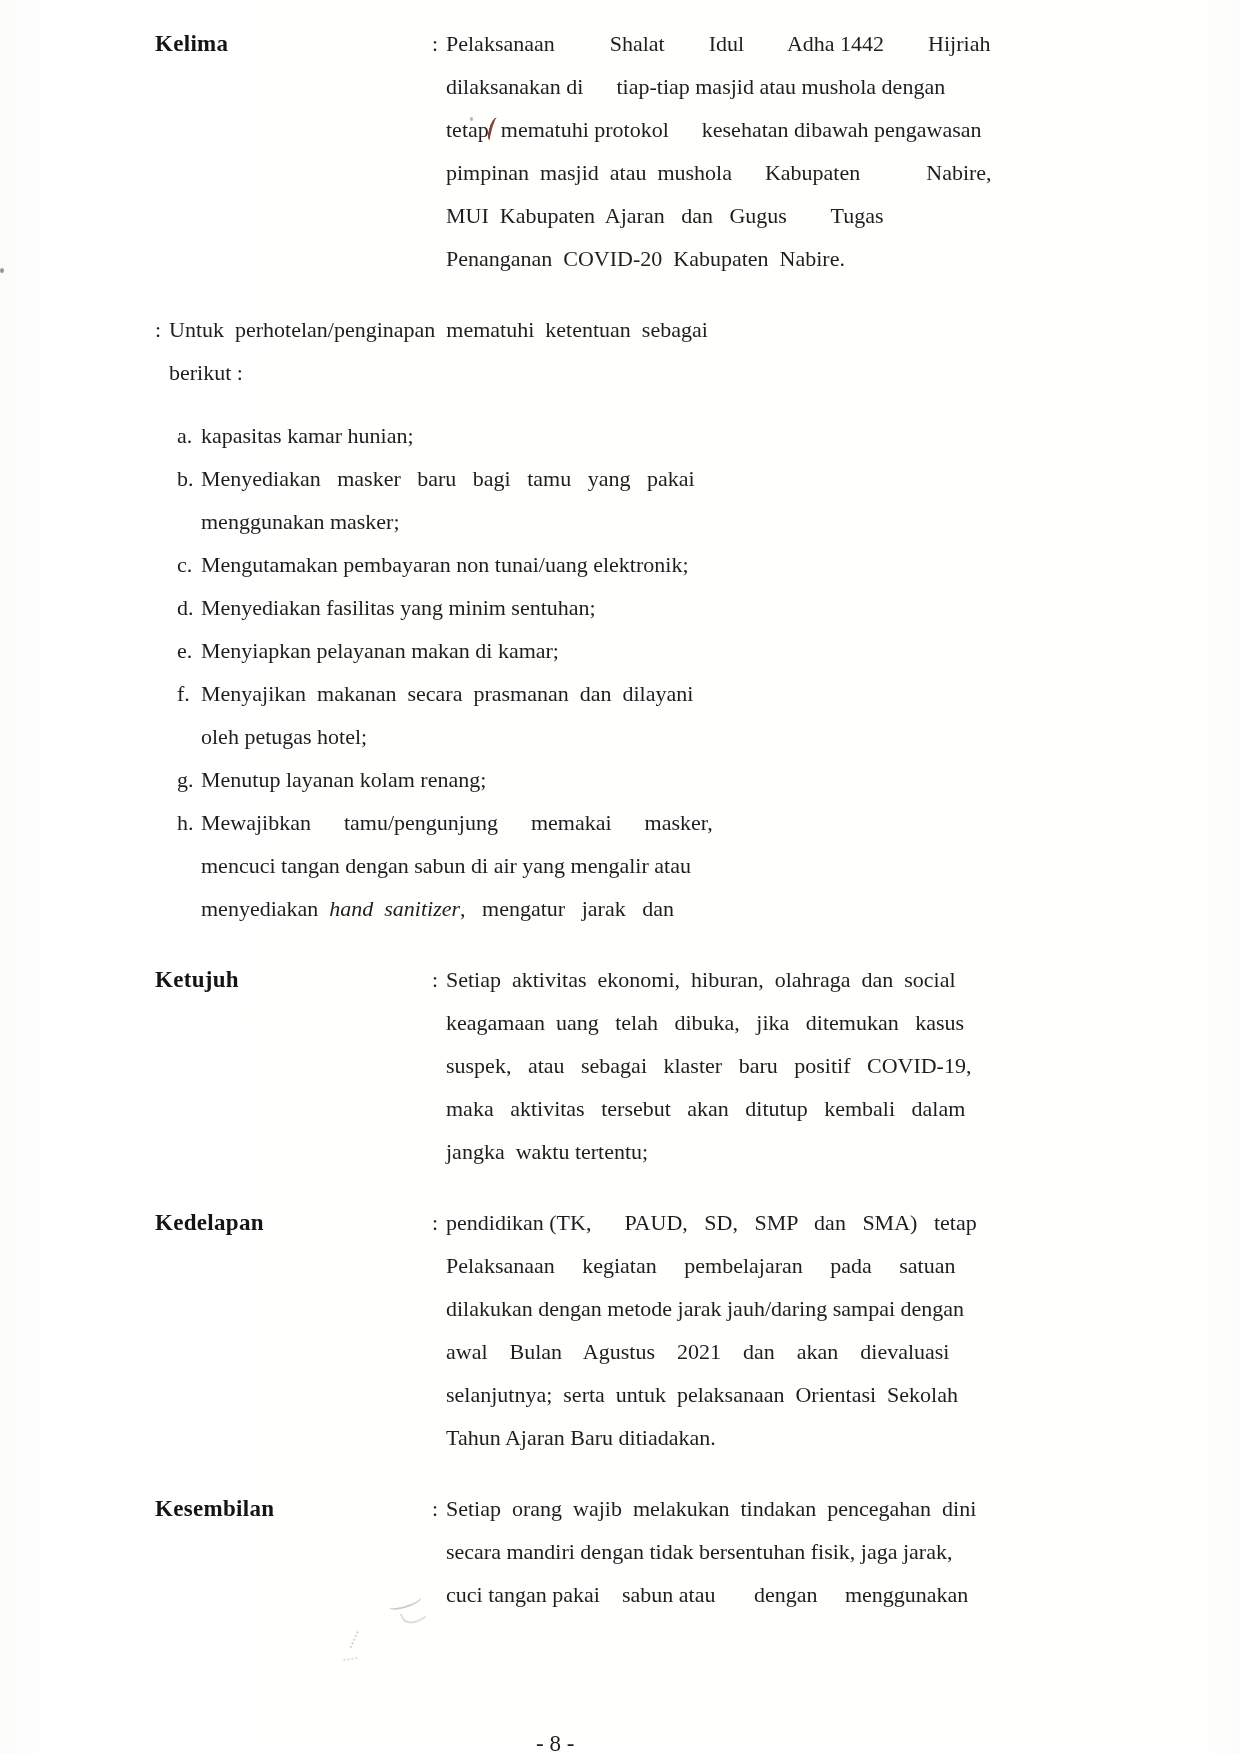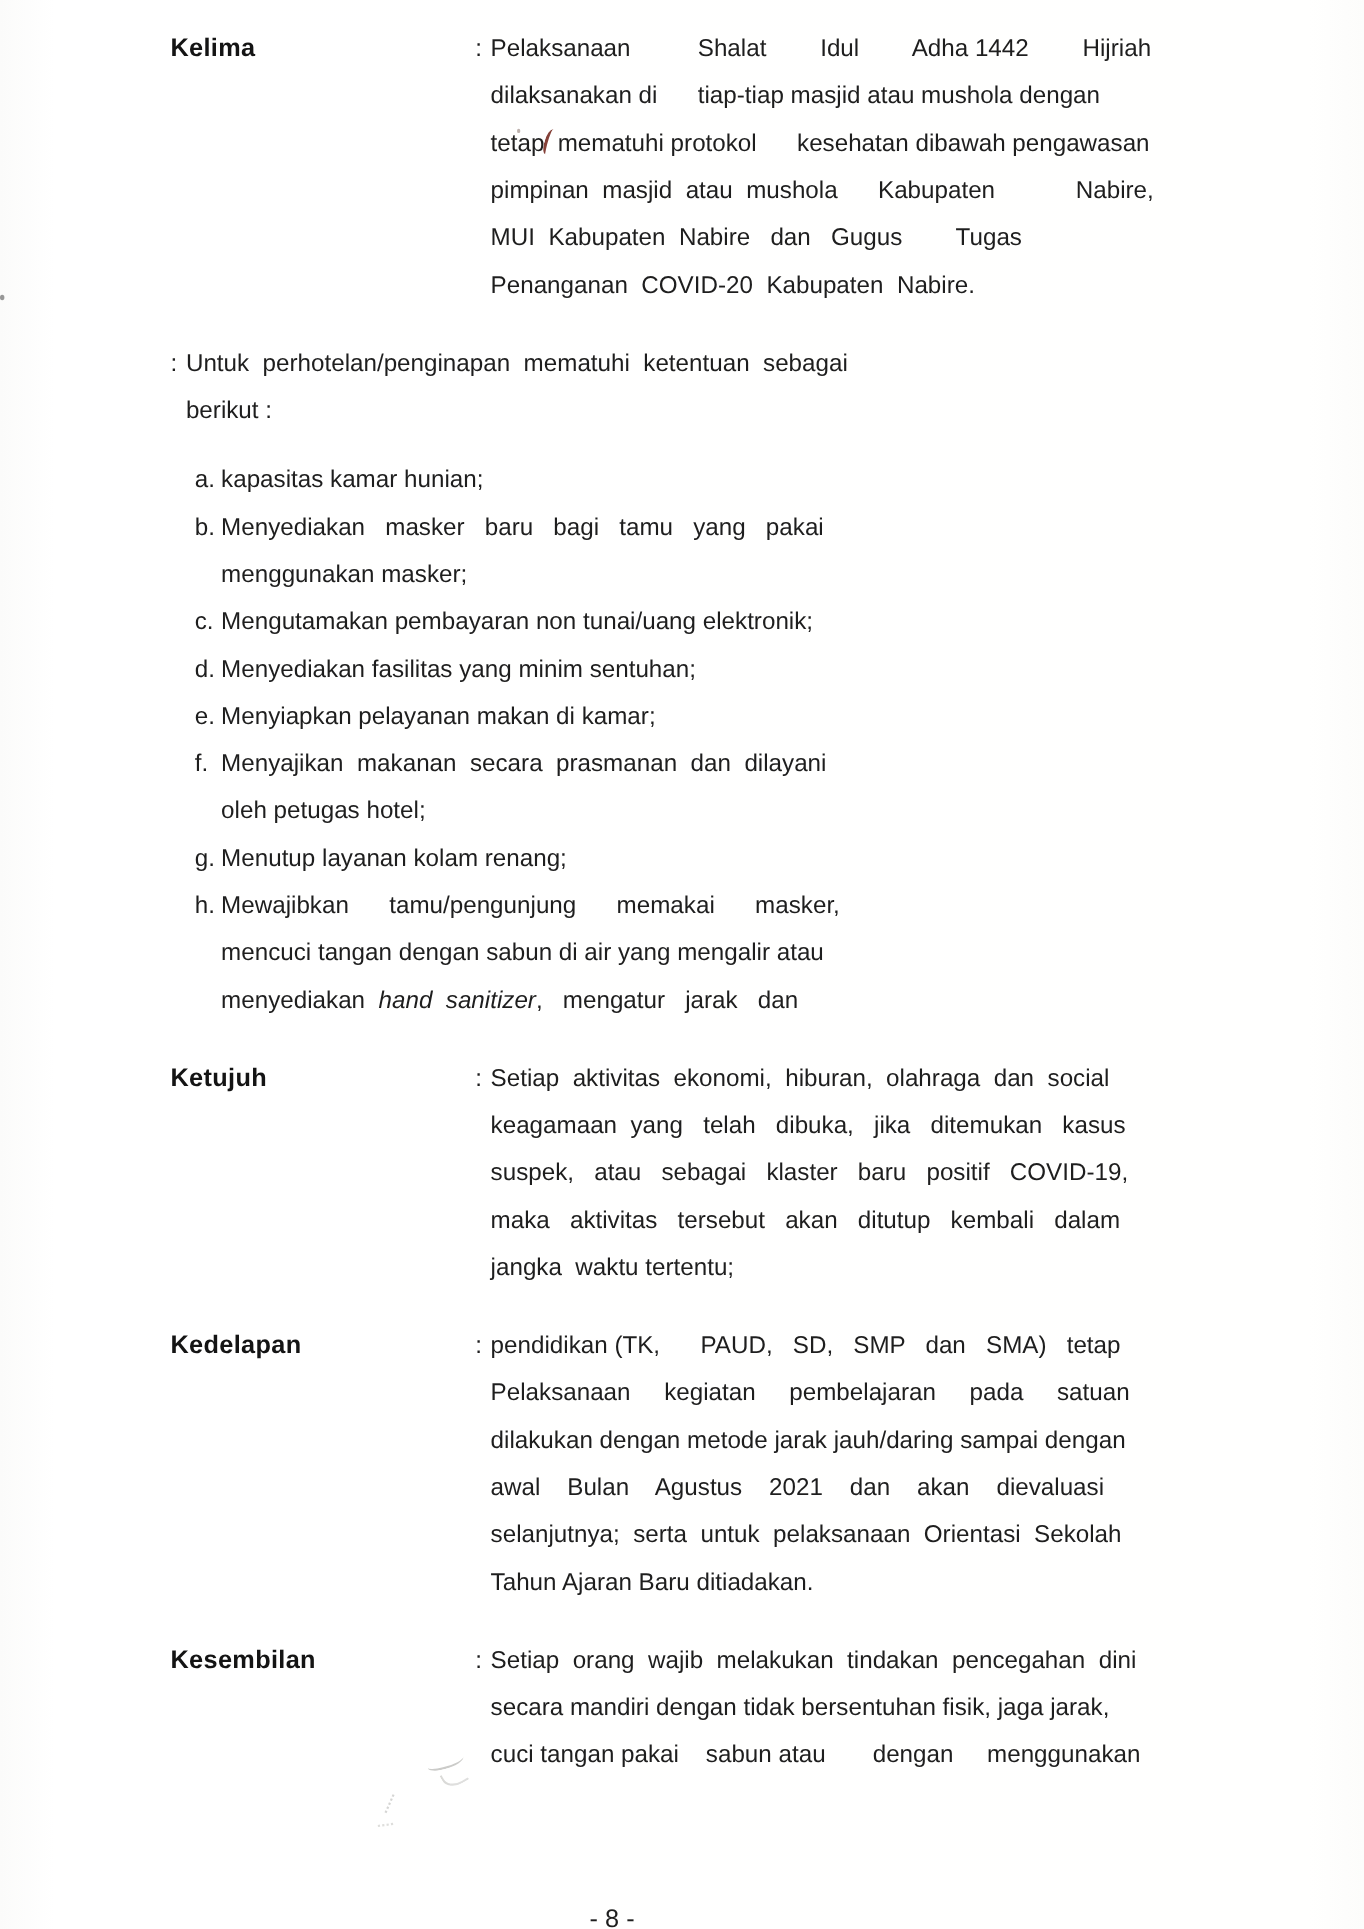--- a/index.html
+++ b/index.html
@@ -5,21 +5,21 @@
   html, body {
     margin: 0; padding: 0;
     background: #ffffff;
   }
   .page {
     position: relative;
     width: 1240px;
     height: 1754px;
     background: linear-gradient(90deg, #fbfbfa 0%, #ffffff 4%, #fffffe 96%, #fcfcfb 100%);
     overflow: hidden;
-    font-family: Liberation Sans, sans-serif;
+    font-family: Liberation Serif, serif;
     color: #1e1e1e;
   }
   .doc {
     position: absolute;
     top: 22px;
     left: 155px;
     right: 0;
   }
   .section {
     display: flex;
@@ -111,21 +111,21 @@
   <div class="doc">
 
     <div class="section">
       <div class="label">Kelima</div>
       <div class="content">
         <span class="colon">:</span>
         <div class="line">Pelaksanaan          Shalat        Idul        Adha 1442        Hijriah</div>
         <div class="line">dilaksanakan di      tiap-tiap masjid atau mushola dengan</div>
         <div class="line"><span>tetap</span><span class="pen-mark"></span><span>mematuhi protokol      kesehatan dibawah pengawasan</span></div>
         <div class="line">pimpinan  masjid  atau  mushola      Kabupaten            Nabire,</div>
-        <div class="line">MUI  Kabupaten  Nabire   dan   Gugus        Tugas</div>
+        <div class="line">MUI  Kabupaten  Ajaran   dan   Gugus        Tugas</div>
         <div class="line">Penanganan  COVID-20  Kabupaten  Nabire.</div>
       </div>
     </div>
 
     <div class="section">
       <div class="content">
         <span class="colon">:</span>
         <div class="line">Untuk  perhotelan/penginapan  mematuhi  ketentuan  sebagai</div>
         <div class="line">berikut :</div>
         <div class="list">
@@ -167,21 +167,21 @@
           </div>
         </div>
       </div>
     </div>
 
     <div class="section">
       <div class="label">Ketujuh</div>
       <div class="content">
         <span class="colon">:</span>
         <div class="line">Setiap  aktivitas  ekonomi,  hiburan,  olahraga  dan  social</div>
-        <div class="line">keagamaan  yang   telah   dibuka,   jika   ditemukan   kasus</div>
+        <div class="line">keagamaan  uang   telah   dibuka,   jika   ditemukan   kasus</div>
         <div class="line">suspek,   atau   sebagai   klaster   baru   positif   COVID-19,</div>
         <div class="line">maka   aktivitas   tersebut   akan   ditutup   kembali   dalam</div>
         <div class="line">jangka  waktu tertentu;</div>
       </div>
     </div>
 
     <div class="section">
       <div class="label">Kedelapan</div>
       <div class="content">
         <span class="colon">:</span>

